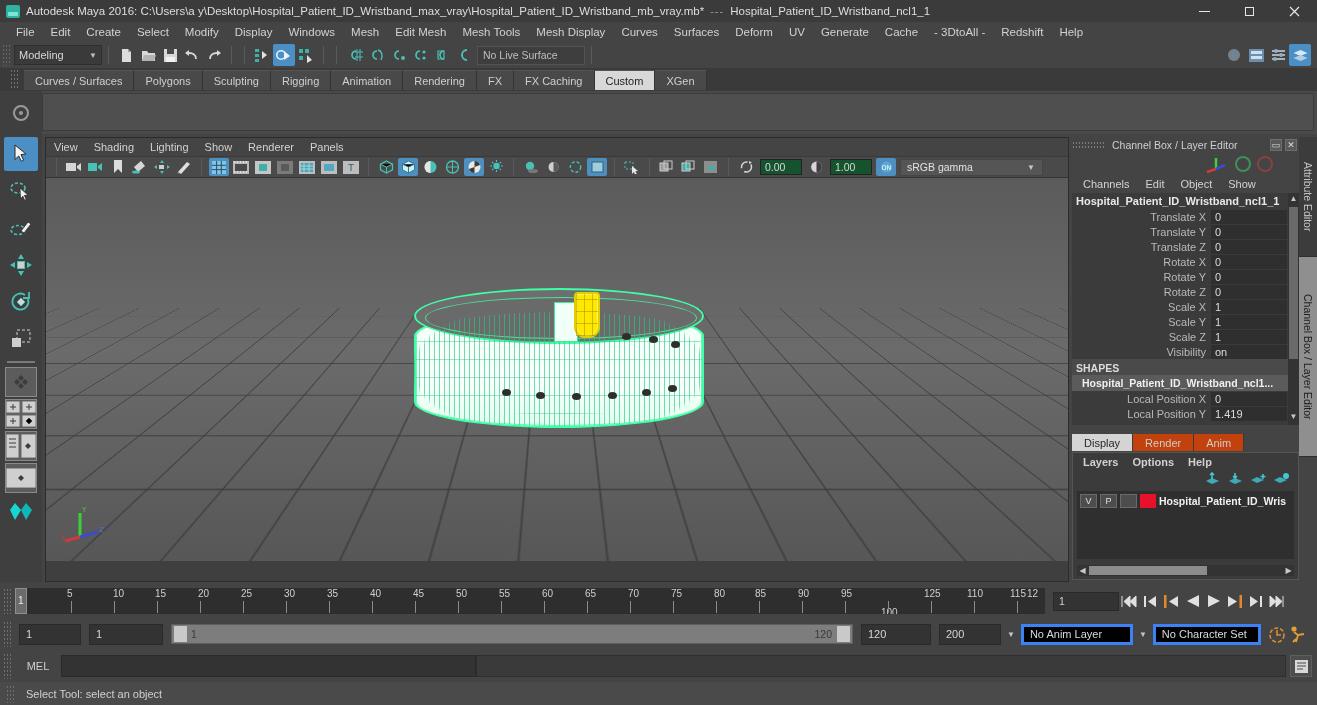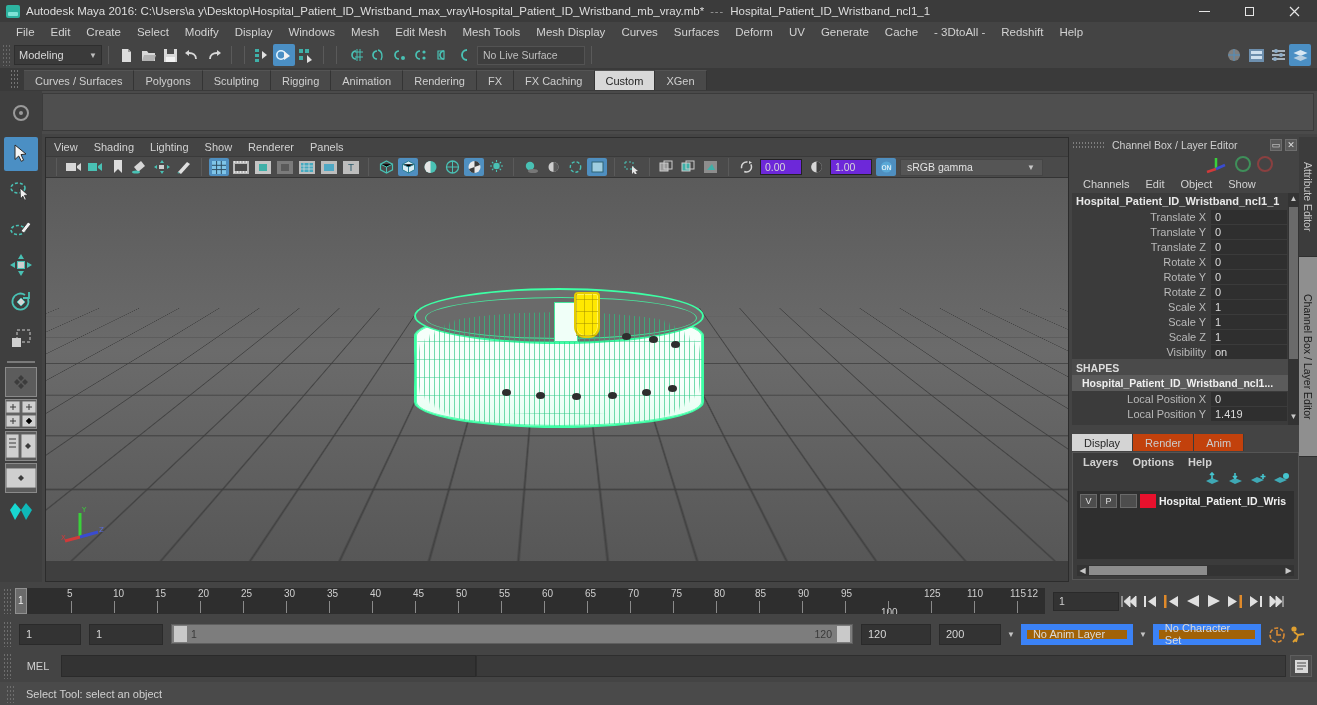--- a/index.html
+++ b/index.html
@@ -143,21 +143,21 @@
   .vp-toolbar {
     height: 22px; display: flex; align-items: center; background: #4a4a4a;
     border-top: 1px solid #3a3a3a; border-bottom: 1px solid #343434; padding-left: 4px;
   }
   .vp-ico {
     width: 20px; height: 18px; display: inline-flex; align-items: center; justify-content: center;
     flex: 0 0 auto; border-radius: 2px; margin: 0 1px;
   }
   .vp-ico.sel { background: #4f8fc0; }
   .vp-num {
-    width: 42px; height: 16px; background: #6d28d9; border: 1px solid #232323;
+    width: 42px; height: 16px; background: #14532d; border: 1px solid #232323;
     color: #d6d6d6; font-size: 10.5px; display: flex; align-items: center;
     padding-left: 4px; margin: 0 3px;
   }
   .vp-gamma {
     width: 143px; height: 17px; background: #555; border: 1px solid #454545;
     font-size: 10.5px; color: #e2e2e2; display:flex; align-items:center;
     padding-left: 6px; margin-left: 3px; position: relative;
   }
   .vp-gamma .caret { position:absolute; right: 7px; font-size: 8px; color:#c6c6c6; }
 
@@ -349,21 +349,21 @@
     color: #d6d6d6; display: flex; align-items: center; padding-left: 6px; flex:0 0 auto;
   }
   .rs-bar {
     position: relative; height: 20px; background: #7d7d7d; border: 1px solid #5e5e5e;
     flex: 0 0 auto; width: 682px; margin-left: 8px; display: flex; align-items: center;
   }
   .rs-handle { width: 13px; height: 16px; background: #c9c9c9; margin: 0 2px; }
   .rs-lbl-l { font-size: 10.5px; color: #3a3a3a; margin-left: 2px; }
   .rs-lbl-r { font-size: 10.5px; color: #3a3a3a; margin-left: auto; margin-right: 3px; }
   .rs-combo {
-    height: 21px; background: #a16207; border: 6px solid #3b82f6; font-size: 11px;
+    height: 21px; background: #000000; border: 3px solid #3b82f6; font-size: 11px;
     color: #dadada; display: flex; align-items: center; padding: 0 6px; flex:0 0 auto;
   }
   .rs-caret { font-size: 8px; color: #c4c4c4; padding: 0 6px; }
 
   
   .cmdline {
     position: absolute; left: 0; top: 650px; width: 1317px; height: 32px;
     background: #444; display: flex; align-items: center;
   }
   .cmd-lbl { font-size: 11px; color: #cfcfcf; width: 46px; text-align: center; flex:0 0 auto;}

